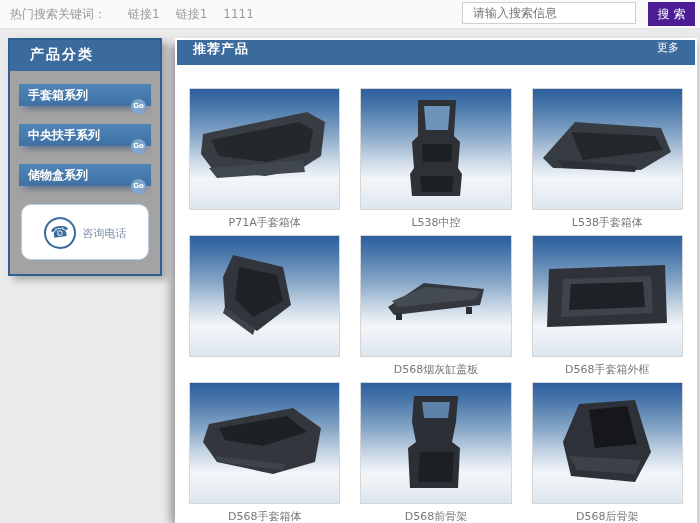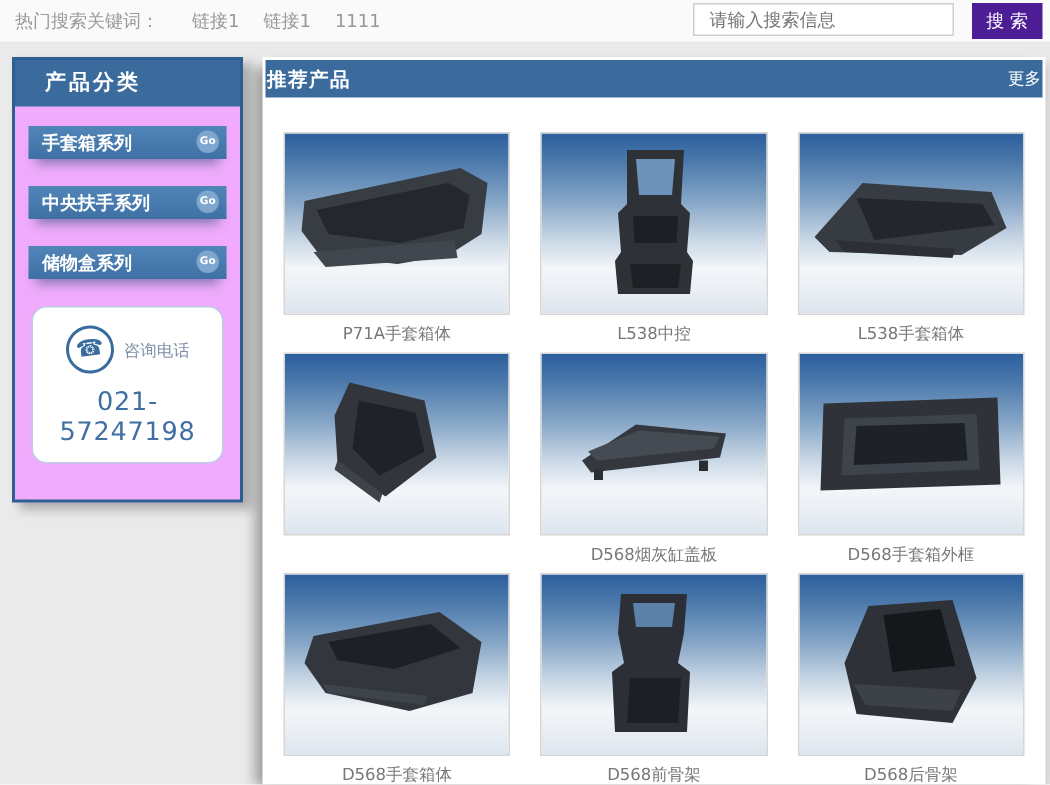--- a/index.html
+++ b/index.html
@@ -25,37 +25,37 @@
     font-family:"DejaVu Sans","Liberation Sans",sans-serif;
   }
   .search-btn{
     width:47px;height:24px;margin-left:12px;border:none;cursor:pointer;
     background:#4c1d95;color:#fff;font-size:12px;
     font-family:"DejaVu Sans","Liberation Sans",sans-serif;
   }
   
   .sidebar{
     position:absolute;left:8px;top:38px;width:150px;
-    background:#f0abfc;border:2px solid #2d5f92;
+    background:#a3a3a3;border:2px solid #2d5f92;
     box-shadow:5px 4px 7px rgba(0,0,0,0.28);
-    padding-bottom:18px;
+    padding-bottom:8px;
   }
   .side-header{
     background:#3a6b9c;color:#fff;font-size:14px;font-weight:bold;
     letter-spacing:2px;padding:6px 0 7px 20px;
   }
   .side-items{padding:13px 9px 0 9px;}
   .side-item{
     position:relative;height:22px;line-height:22px;margin-bottom:18px;
     padding-left:9px;color:#fff;font-size:12px;font-weight:bold;cursor:pointer;
     background:linear-gradient(180deg,#5185b8 0%,#3e70a4 100%);
     box-shadow:0 8px 7px -5px rgba(45,75,115,0.55);
   }
   .go-badge{
-    position:absolute;right:5px;top:3px;width:15px;height:15px;border-radius:50%;
+    position:absolute;right:5px;top:15px;width:15px;height:15px;border-radius:50%;
     background:#7fa6cf;color:#fff;font-size:7px;line-height:15px;text-align:center;
     font-weight:bold;cursor:pointer;
   }
   .phone-card{
     margin:3px 11px 6px 11px;border:1px solid #b9cde2;border-radius:10px;
     padding:12px 4px 10px 4px;text-align:center;background:#fff;
   }
   .phone-row{display:flex;align-items:center;justify-content:center;gap:7px;}
   .phone-icon{
     width:28px;height:28px;border:2px solid #3a6b9e;border-radius:50%;
@@ -66,22 +66,22 @@
   .phone-number{margin-top:9px;color:#3f6fa3;font-size:17px;letter-spacing:0.5px;}
   
   .content{
     position:absolute;left:175px;top:38px;width:522px;height:485px;
     background:#fff;
     box-shadow:-8px 4px 8px -3px rgba(0,0,0,0.32), 3px 3px 6px rgba(0,0,0,0.12);
     box-sizing:border-box;padding:2px 2px 0 2px;
   }
   .content-header{
     height:25px;background:#3a6b9c;color:#fff;
-    display:flex;justify-content:space-between;align-items:center;
-    padding:0 1px;
+    display:flex;justify-content:space-between;align-items:flex-start;
+    padding:0 16px;
   }
   .content-title{font-size:13px;font-weight:bold;letter-spacing:1px;}
   .more-link{font-size:11px;color:#fff;text-decoration:none;cursor:pointer;}
   .grid{
     padding:23px 12px 0 12px;
     display:grid;grid-template-columns:repeat(3,1fr);column-gap:20px;
   }
   .card{text-align:center;margin-bottom:6px;}
   .thumb{
     height:120px;border:1px solid #d6d6d6;cursor:pointer;
@@ -110,21 +110,20 @@
   <div class="side-items" id="side-items">
       <div class="side-item"><span>手套箱系列</span><span class="go-badge">Go</span></div>
       <div class="side-item"><span>中央扶手系列</span><span class="go-badge">Go</span></div>
       <div class="side-item"><span>储物盒系列</span><span class="go-badge">Go</span></div>
     </div>
   <div class="phone-card">
     <div class="phone-row">
       <span class="phone-icon">☎</span>
       <span class="phone-label">咨询电话</span>
     </div>
-    <div class="phone-number">021-57247198</div>
   </div>
 </aside>
 
 <main class="content">
   <div class="content-header">
     <span class="content-title">推荐产品</span>
     <a class="more-link">更多</a>
   </div>
   <div class="grid" id="product-grid">
       <div class="card">

